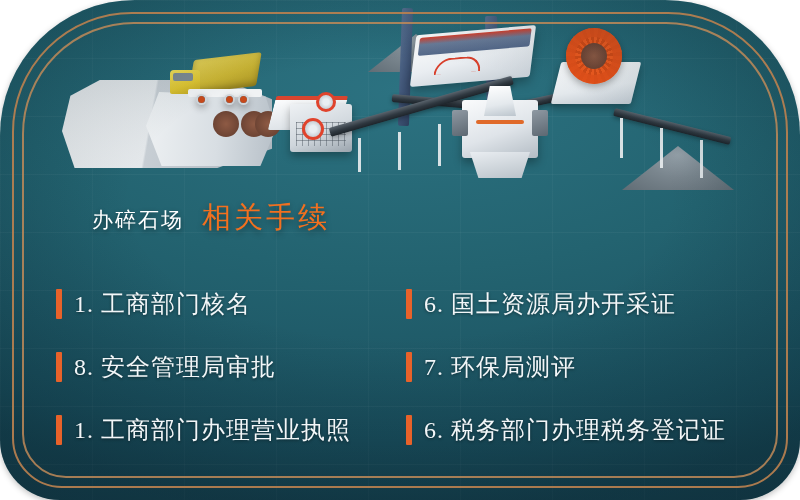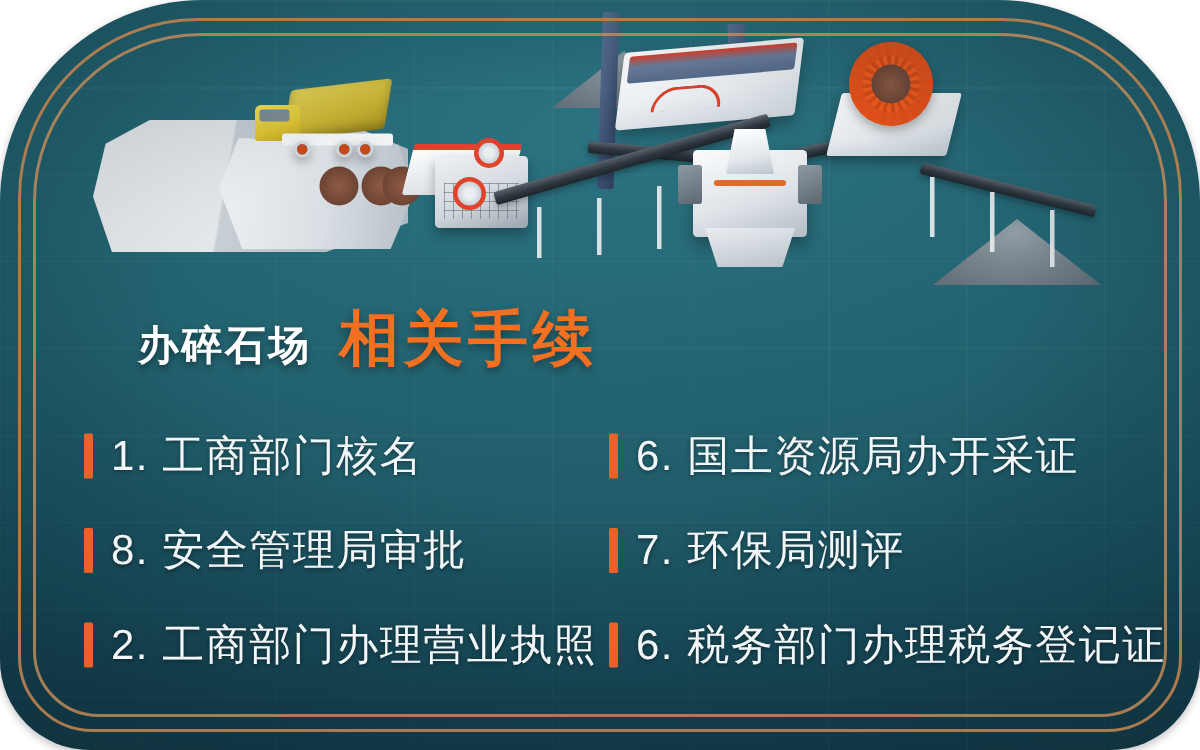--- a/index.html
+++ b/index.html
@@ -246,29 +246,29 @@
   .ag1 { left: 368px; top: 34px; width: 96px; height: 38px; }
   .ag2 { left: 622px; top: 146px; width: 112px; height: 44px; }
 
   
   .title-row {
     position: absolute; left: 92px; top: 198px;
     display: flex; align-items: baseline; gap: 18px;
   }
   .title-white {
     color: #ffffff;
-    font-size: 27px;
-    font-weight: bold;
+    font-size: 21px;
+    font-weight: normal;
     letter-spacing: 2px;
     text-shadow: 0 2px 5px rgba(0,0,0,.45);
   }
   .title-orange {
     color: #f2701f;
-    font-size: 40px;
-    font-weight: bold;
+    font-size: 29px;
+    font-weight: normal;
     letter-spacing: 3px;
     text-shadow: 0 3px 6px rgba(0,0,0,.40);
   }
 
   
   .list {
     position: absolute; left: 56px; top: 272px;
     width: 700px;
     display: grid;
     grid-template-columns: 350px 350px;
@@ -279,24 +279,25 @@
     display: flex; align-items: center; gap: 12px;
   }
   .bar {
     width: 6px; height: 30px;
     background: #e8622a;
     border-radius: 1px;
     flex: 0 0 auto;
   }
   .item-label {
     color: #f2f6f8;
-    font-size: 28px;
+    font-size: 24px;
     letter-spacing: 1px;
     white-space: nowrap;
     text-shadow: 0 1px 3px rgba(0,0,0,.45);
+    font-family: Liberation Serif, serif;
   }
 </style>
 </head>
 <body>
 
 <div id="stage">
 
   <div class="panel">
     <div class="grid-h"></div>
     <div class="grid-v"></div>
@@ -377,21 +378,21 @@
       <div class="item">
         <span class="bar"></span>
         <span class="item-label">8. 安全管理局审批</span>
       </div>
       <div class="item">
         <span class="bar"></span>
         <span class="item-label">7. 环保局测评</span>
       </div>
       <div class="item">
         <span class="bar"></span>
-        <span class="item-label">2. 工商部门办理营业执照</span>
+        <span class="item-label">1. 工商部门办理营业执照</span>
       </div>
       <div class="item">
         <span class="bar"></span>
         <span class="item-label">6. 税务部门办理税务登记证</span>
       </div>
     </div>
   </div>
 
   <div class="copper outer"></div>
   <div class="copper inner"></div>

